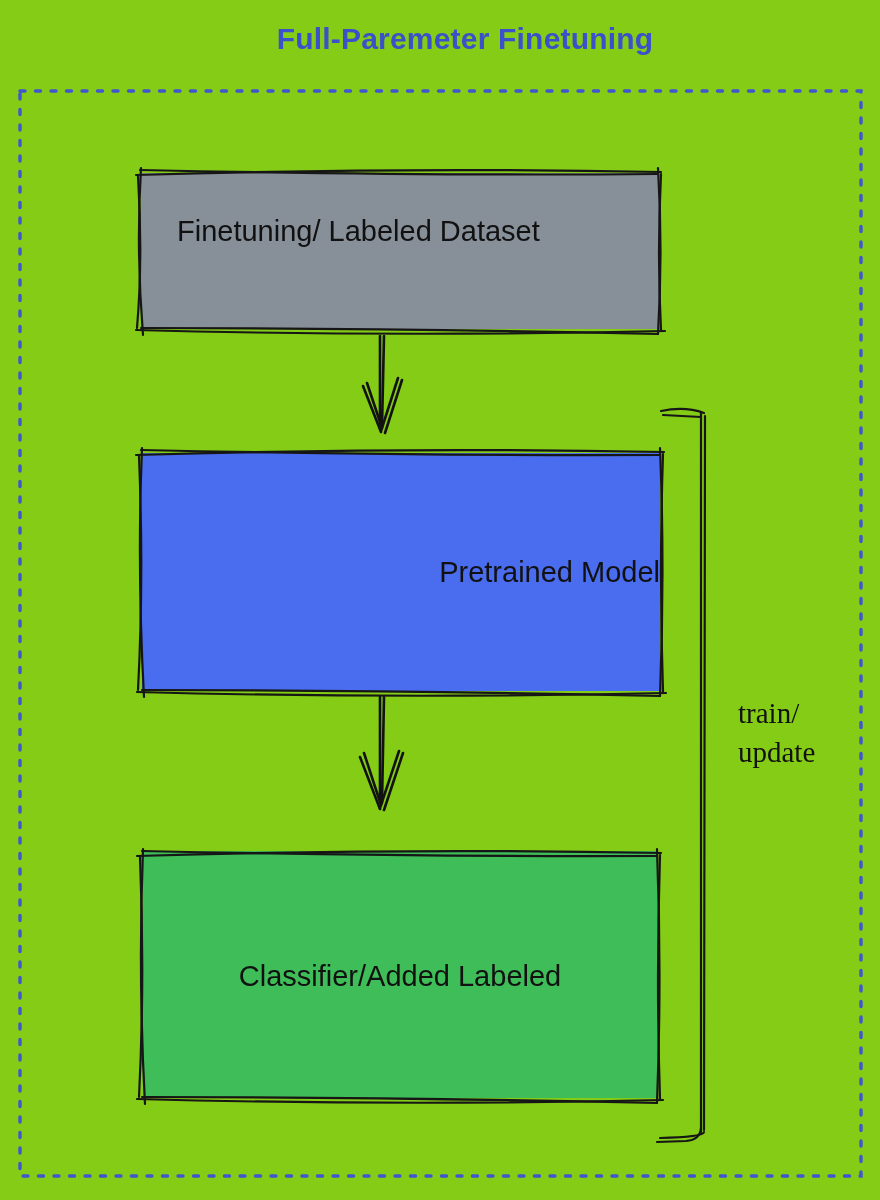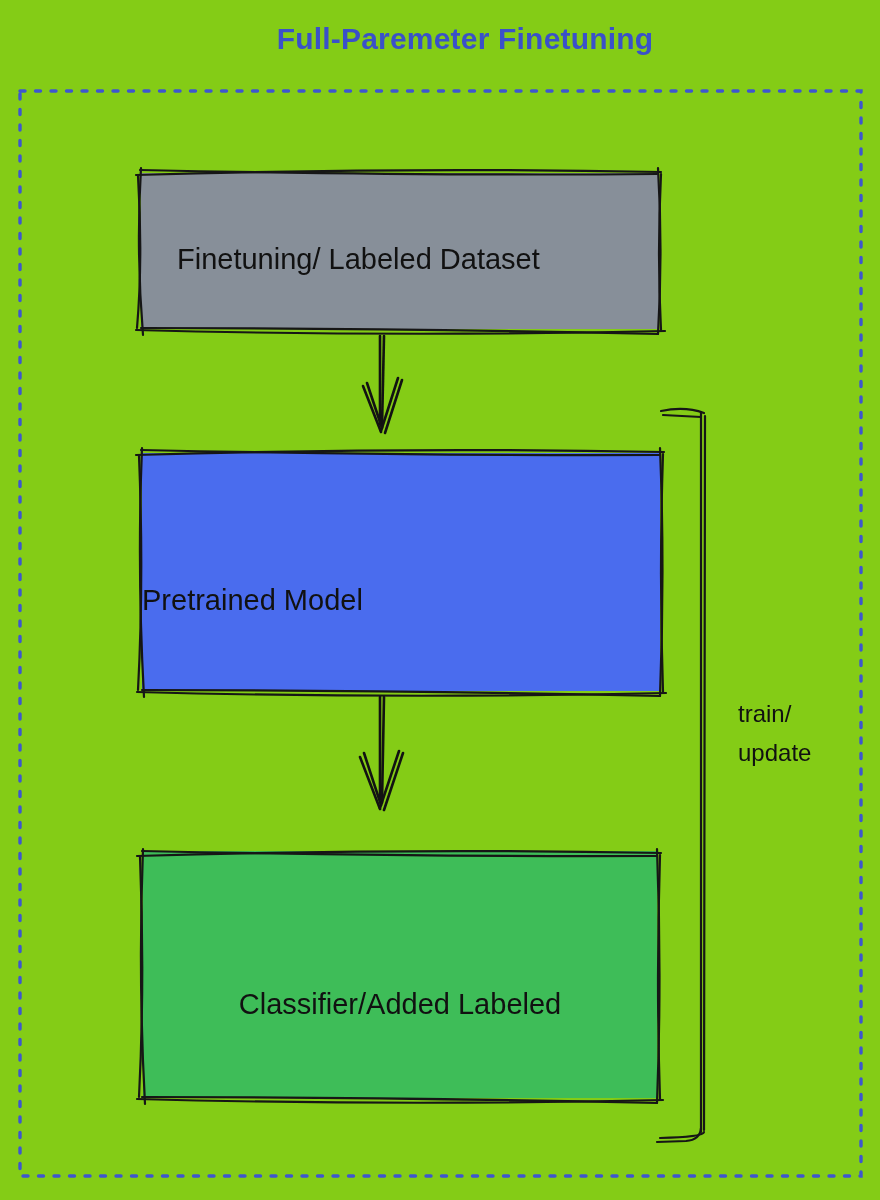--- a/index.html
+++ b/index.html
@@ -37,49 +37,49 @@
   .box-fill {
     position: absolute;
     z-index: 1;
   }
   .box-label {
     position: absolute;
     color: #111111;
     font-size: 29px;
     white-space: nowrap;
     z-index: 2;
-    margin-top: 28px;
   }
   .label-dataset {
     left: 177px;
     top: 215px;
   }
   .label-pretrained {
     left: 142px;
     top: 556px;
     width: 518px;
-    text-align: left;
+    text-align: right;
   }
   .label-classifier {
     left: 143px;
     top: 960px;
     width: 514px;
     text-align: center;
   }
   .fill-dataset  { left: 141px; top: 173px; width: 518px; height: 156px; }
   .fill-pretrained { left: 142px; top: 453px; width: 518px; height: 238px; }
   .fill-classifier { left: 143px; top: 851px; width: 514px; height: 247px; }
   .train-label {
     position: absolute;
     left: 738px;
     top: 694px;
     color: #111111;
-    font-size: 24px;
+    font-size: 29px;
     line-height: 39px;
     z-index: 2;
+    font-family: Liberation Serif, serif;
   }
   .train-label span { display: block; }
   .ink {
     fill: none;
     stroke: #161616;
     stroke-width: 2.2;
     stroke-linecap: round;
   }
   .ink-arrow {
     fill: none;

